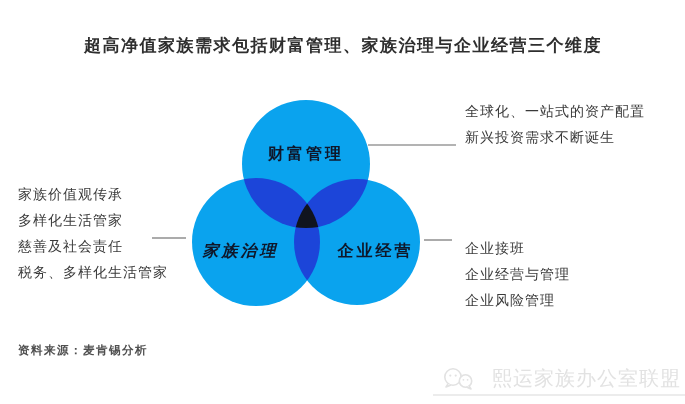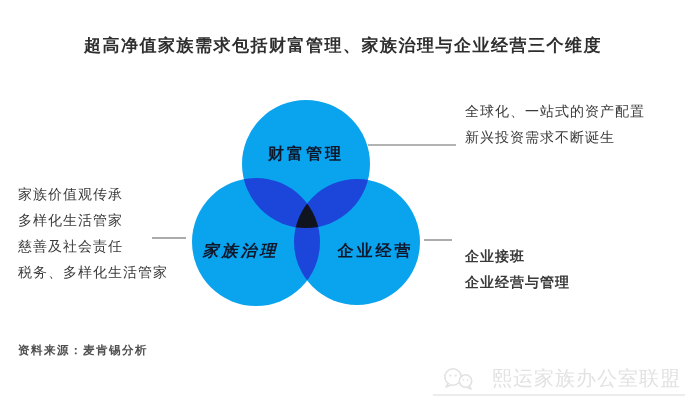--- a/index.html
+++ b/index.html
@@ -19,21 +19,21 @@
   .label-wealth{left:246px;top:144px;width:120px;}
   .label-family{left:183px;top:241px;width:115px;font-style:italic;}
   .label-business{left:318px;top:241px;width:115px;}
   ul.note-list{
     position:absolute;margin:0;padding:0;list-style:none;
     font-size:14px;color:#3a3a3a;letter-spacing:1px;white-space:nowrap;
   }
   ul.note-list li{line-height:26px;}
   .left-list{left:18px;top:182px;}
   .right-top-list{left:465px;top:99px;}
-  .right-bottom-list{left:465px;top:244px;font-weight:bold;}
+  .right-bottom-list{left:465px;top:236px;}
   .source{
     position:absolute;left:18px;top:343px;font-size:11.5px;color:#4f4f4f;
     letter-spacing:1.5px;font-weight:bold;text-align:center;
   }
   .watermark{
     position:absolute;right:4px;top:365px;display:flex;align-items:center;gap:17px;
     color:#e2e2e2;font-size:20px;letter-spacing:1px;white-space:nowrap;
     font-family:"Liberation Sans","DejaVu Sans",sans-serif;
   }
   .watermark .wm-icon{display:inline-block;width:34px;height:26px;}
@@ -87,20 +87,21 @@
   </ul>
 
   <ul class="note-list right-top-list">
     <li>全球化、一站式的资产配置</li>
     <li>新兴投资需求不断诞生</li>
   </ul>
 
   <ul class="note-list right-bottom-list">
     <li>企业接班</li>
     <li>企业经营与管理</li>
+    <li>企业风险管理</li>
   </ul>
 
   <div class="source">资料来源：麦肯锡分析</div>
 
   <div class="watermark">
     <span class="wm-icon">
       <svg viewBox="0 0 34 26" width="34" height="26">
         <g fill="none" stroke="#e2e2e2" stroke-width="1.6">
           <circle cx="12" cy="11" r="8.2" fill="#ffffff"></circle>
           <path d="M7 18 L5 21 L10 19" fill="#ffffff" stroke-linejoin="round"></path>

